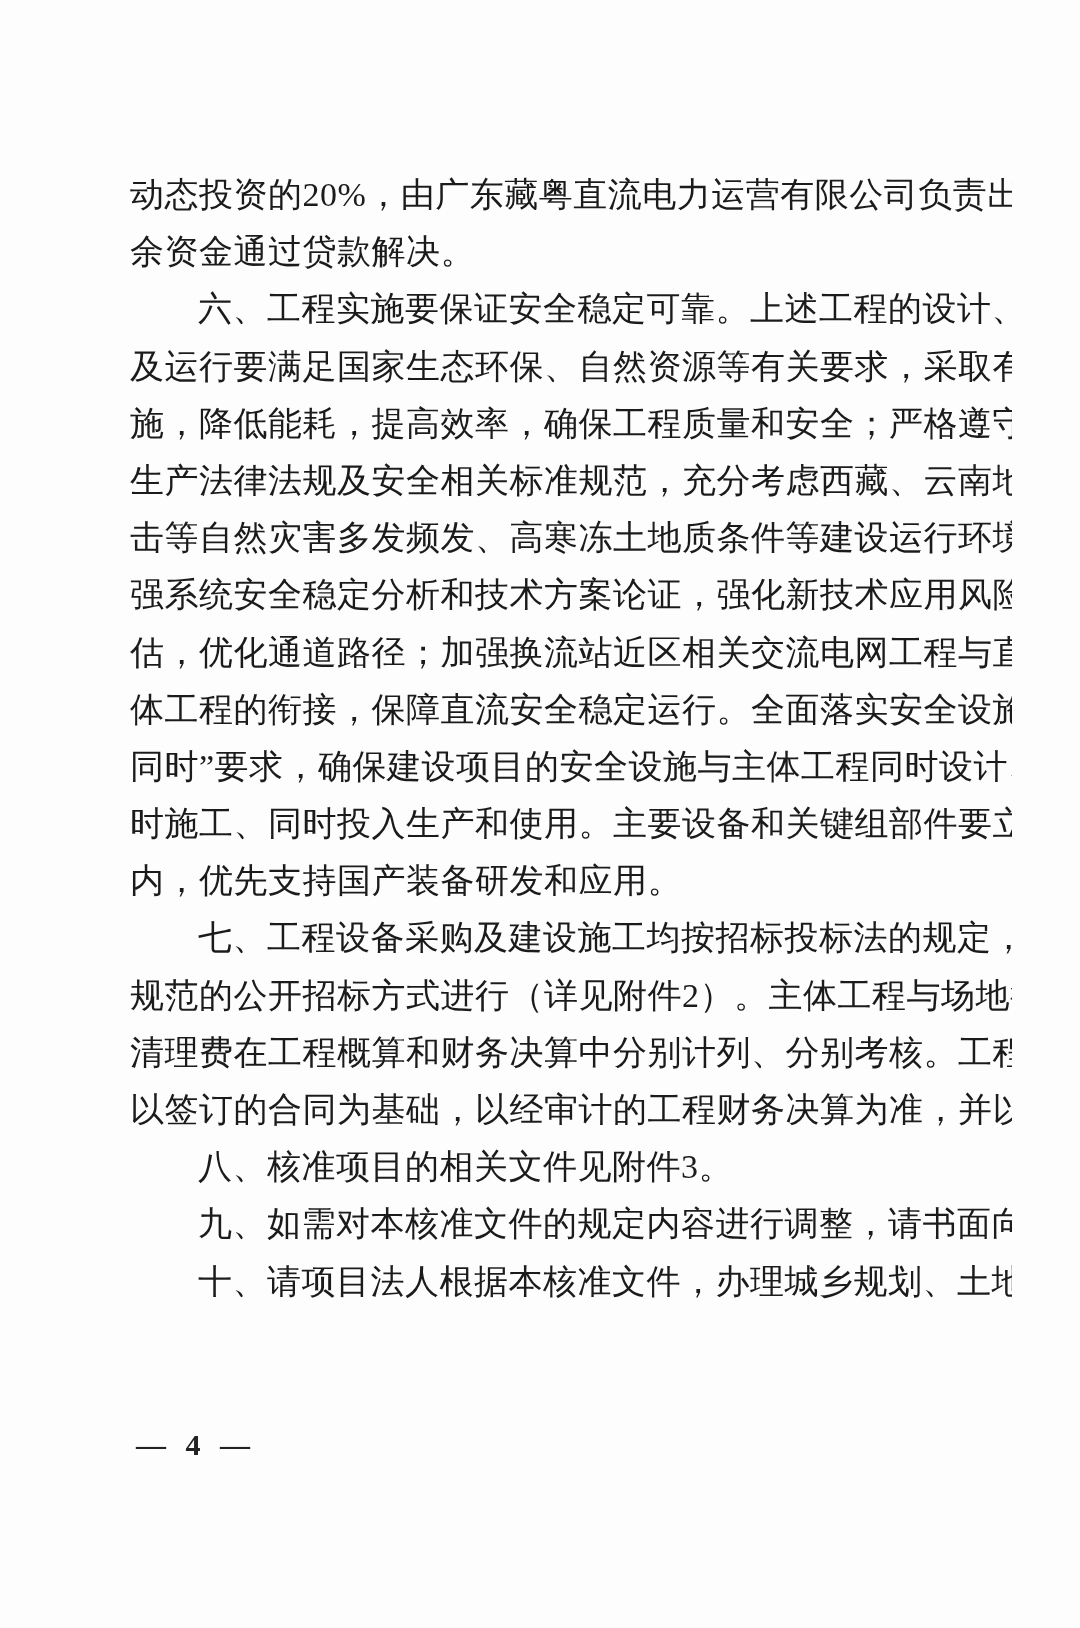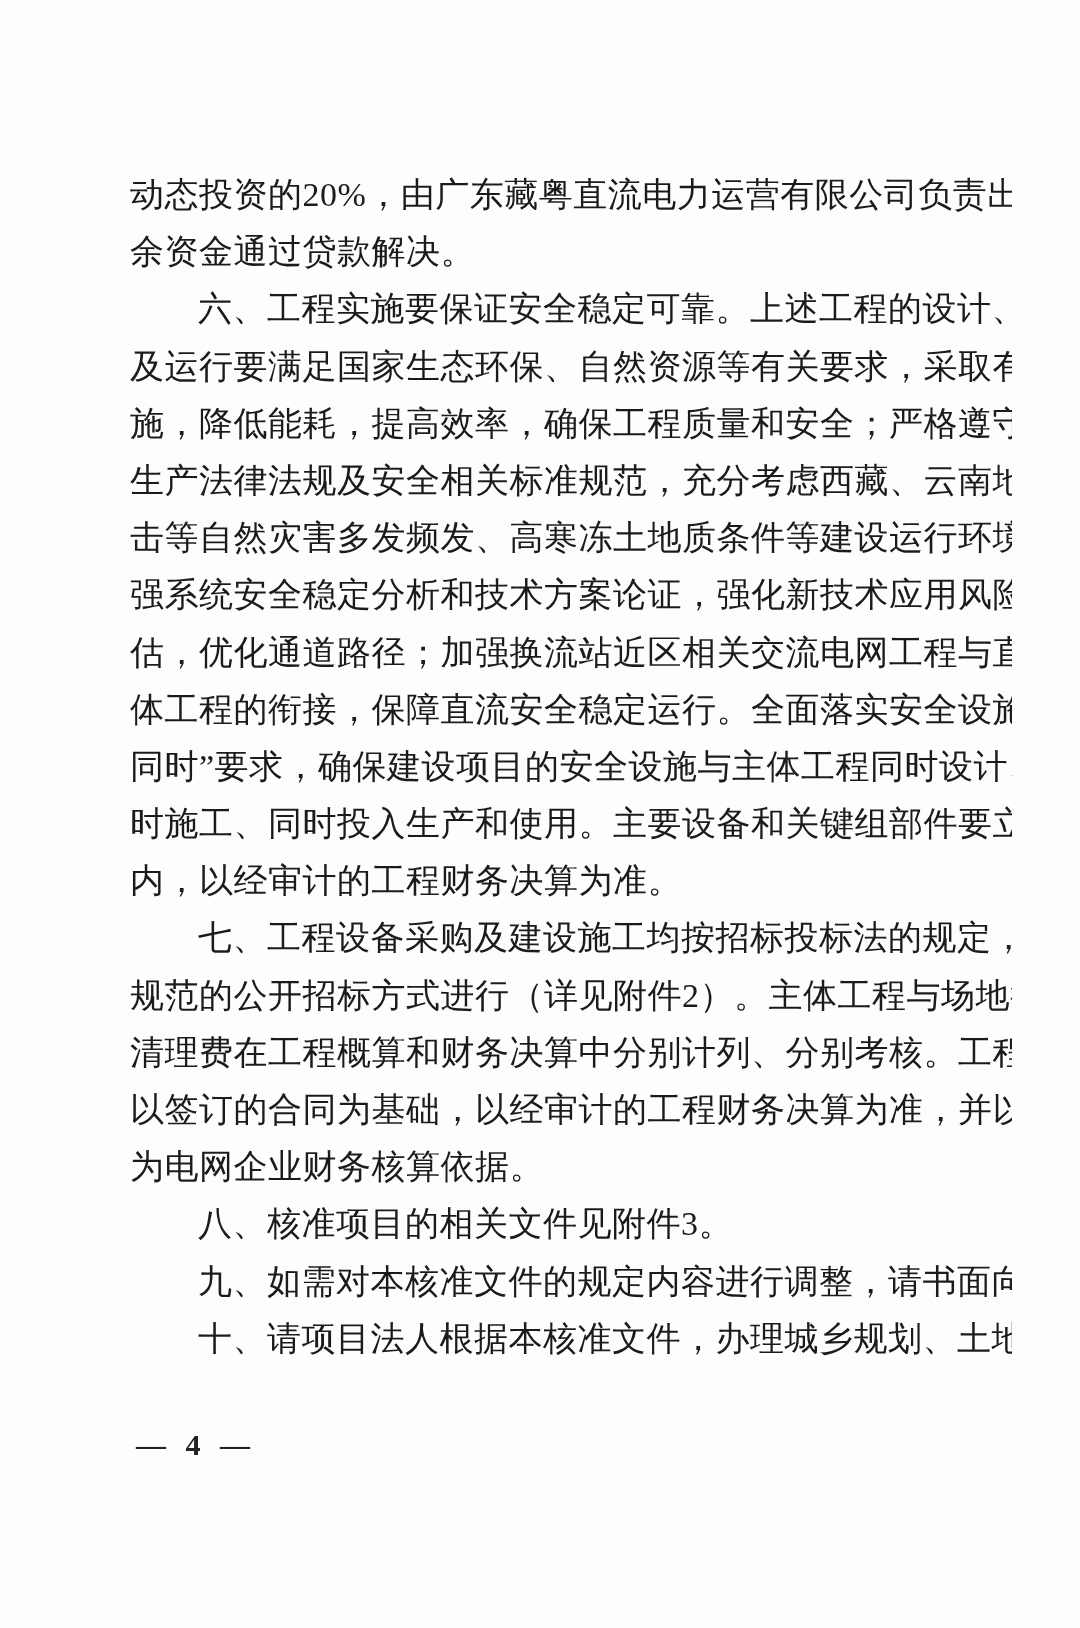--- a/index.html
+++ b/index.html
@@ -62,25 +62,24 @@
     <div class="line indent">六、工程实施要保证安全稳定可靠。上述工程的设计、建设</div>
     <div class="line">及运行要满足国家生态环保、自然资源等有关要求，采取有效措</div>
     <div class="line">施，降低能耗，提高效率，确保工程质量和安全；严格遵守安全</div>
     <div class="line">生产法律法规及安全相关标准规范，充分考虑西藏、云南地区雷</div>
     <div class="line">击等自然灾害多发频发、高寒冻土地质条件等建设运行环境，加</div>
     <div class="line">强系统安全稳定分析和技术方案论证，强化新技术应用风险评</div>
     <div class="line">估，优化通道路径；加强换流站近区相关交流电网工程与直流本</div>
     <div class="line">体工程的衔接，保障直流安全稳定运行。全面落实安全设施“三</div>
     <div class="line">同时”要求，确保建设项目的安全设施与主体工程同时设计、同</div>
     <div class="line">时施工、同时投入生产和使用。主要设备和关键组部件要立足国</div>
-    <div class="line end">内，以经审计的工程财务决算为准。</div>
+    <div class="line end">内，优先支持国产装备研发和应用。</div>
     <div class="line indent">七、工程设备采购及建设施工均按招标投标法的规定，采用</div>
     <div class="line">规范的公开招标方式进行（详见附件2）。主体工程与场地征用及</div>
     <div class="line">清理费在工程概算和财务决算中分别计列、分别考核。工程造价</div>
     <div class="line">以签订的合同为基础，以经审计的工程财务决算为准，并以此作</div>
-    <div class="line end">为电网企业财务核算依据。</div>
     <div class="line indent end">八、核准项目的相关文件见附件3。</div>
     <div class="line indent">九、如需对本核准文件的规定内容进行调整，请书面向我委</div>
     <div class="line indent">十、请项目法人根据本核准文件，办理城乡规划、土地使</div>
   </div>
 
   <div class="page-footer">— 4 —</div>
 </div>
 
 </body></html>

